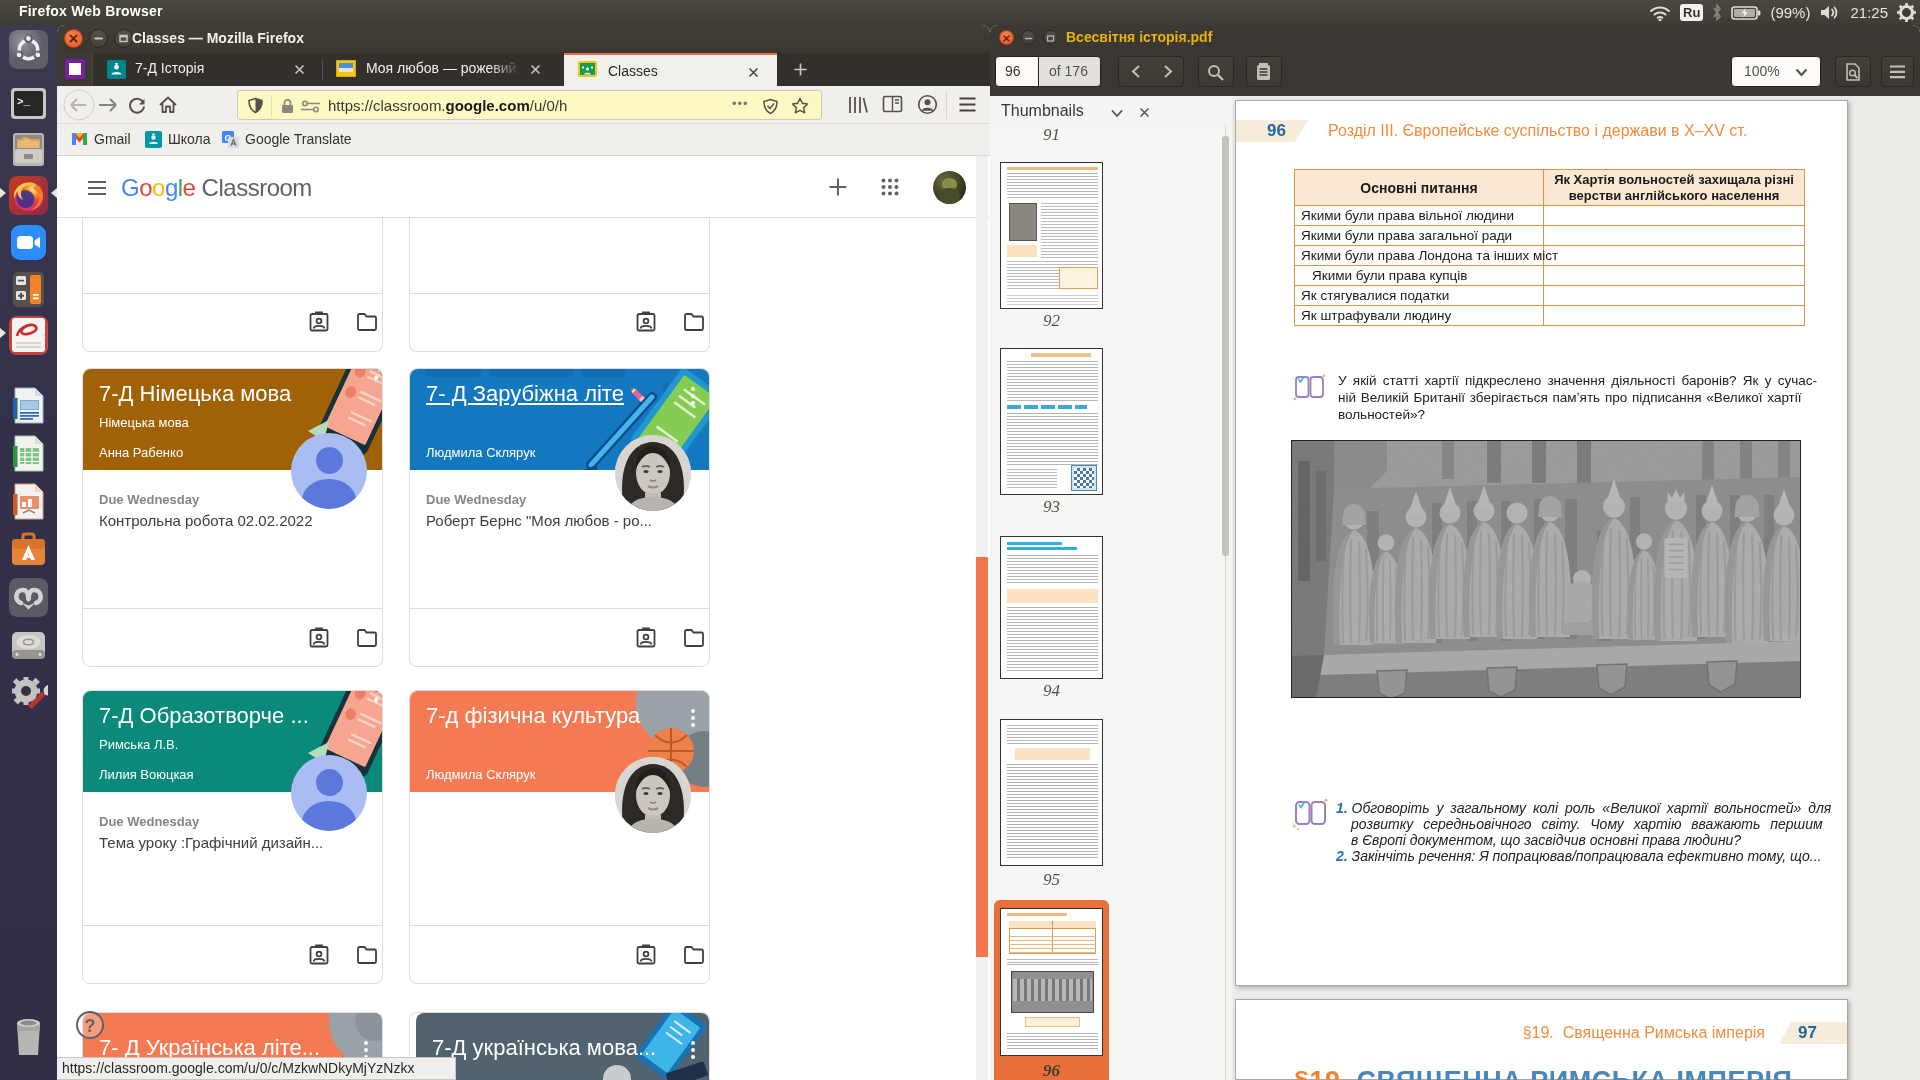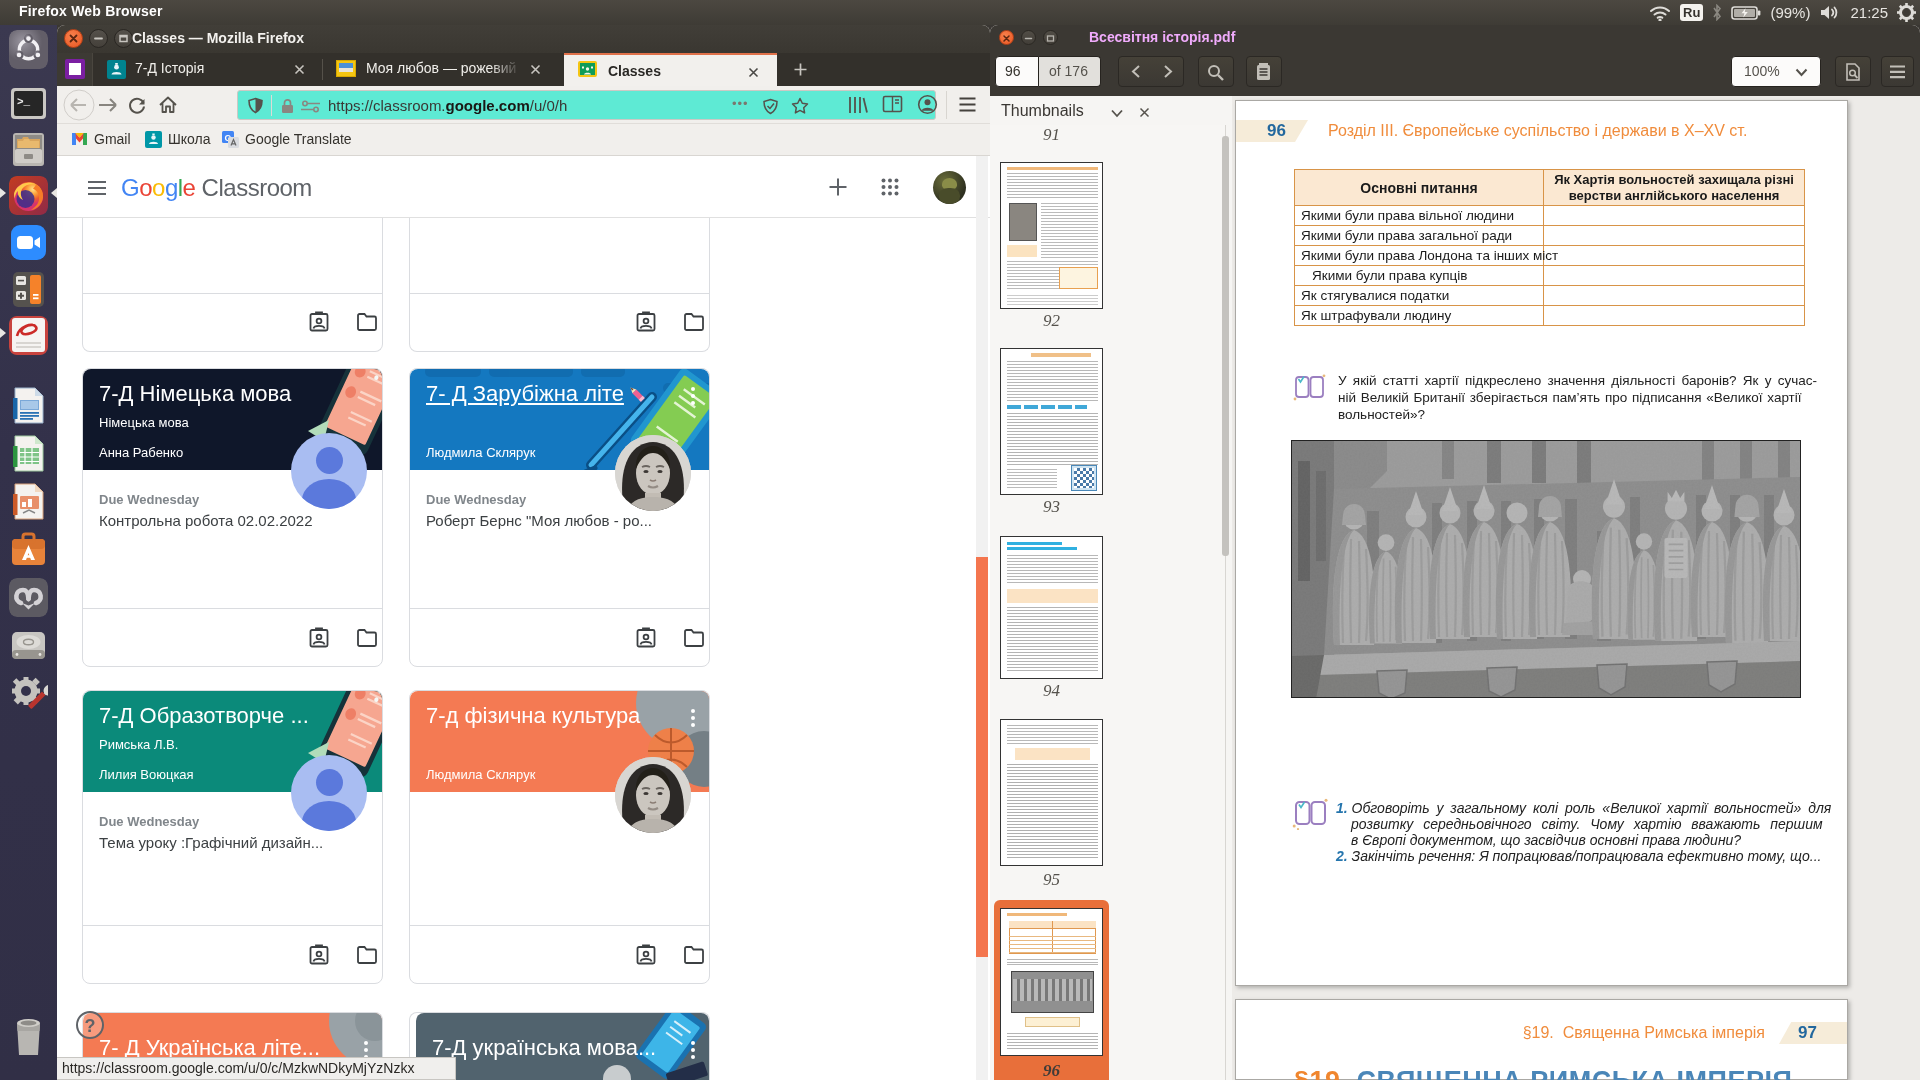--- a/index.html
+++ b/index.html
@@ -301,21 +301,21 @@
         </svg>
     </div>
 
     <div class="abs" style="left:507px;top:0;width:213px;height:33px;background:#f2f0ed;border-top:2px solid #e0714a;">
       <div class="abs" style="left:14px;top:6px;width:19px;height:16px;background:#0f9d58;border:2px solid #f4c512;border-radius:2px;"><svg width="15" height="12" viewBox="0 0 15 12">
             <circle cx="7.5" cy="4" r="1.7" fill="#f8f8e8"></circle>
             <path d="M4 9.5 C 4 7, 11 7, 11 9.5 Z" fill="#f8f8e8"></path>
             <rect x="2" y="1.5" width="2" height="2" fill="#f8f8e8"></rect>
             <rect x="11" y="1.5" width="2" height="2" fill="#f8f8e8"></rect>
           </svg></div>
-      <div class="abs" style="left:44px;top:8px;color:#2a2825;font-size:14px;font-weight:bold;">Classes</div>
+      <div class="abs" style="left:44px;top:8px;color:#2a2825;font-size:14px;">Classes</div>
       <svg class="abs" style="left:182px;top:10px;" width="15" height="15" viewBox="0 0 15 15">
           <path d="M3.5 3.5 L11.5 11.5 M11.5 3.5 L3.5 11.5" stroke="#4a4845" stroke-width="1.6"></path>
         </svg>
     </div>
 
     <svg class="abs" style="left:735px;top:8px;" width="17" height="17" viewBox="0 0 17 17">
         <path d="M8.5 2.5 L8.5 14.5 M2.5 8.5 L14.5 8.5" stroke="#c8c5c0" stroke-width="1.7"></path>
       </svg>
   </div>
   <div id="ff-nav">
@@ -327,21 +327,21 @@
         <path d="M2 10 L19 10 M19 10 L13 4 M19 10 L13 16" stroke="#88857f" stroke-width="2" fill="none"></path>
       </svg>
     <svg class="abs" style="left:70px;top:9px" width="20" height="20" viewBox="0 0 20 20">
         <path d="M16.5 8 A 7 7 0 1 0 17 11.5" fill="none" stroke="#55524c" stroke-width="2"></path>
         <path d="M17.5 4 L17.5 9.5 L12 9.5 Z" fill="#55524c"></path>
       </svg>
     <svg class="abs" style="left:100px;top:8px" width="22" height="22" viewBox="0 0 22 22">
         <path d="M3 11 L11 3.5 L19 11 M5.5 9 L5.5 18 L9 18 L9 12.5 L13 12.5 L13 18 L16.5 18 L16.5 9" fill="none" stroke="#55524c" stroke-width="1.8" stroke-linejoin="round"></path>
       </svg>
 
-    <div class="abs" style="left:180px;top:4px;width:699px;height:30px;background:#5eead4;border:1px solid #ccc9c4;border-radius:3px;">
+    <div class="abs" style="left:180px;top:4px;width:585px;height:30px;background:#fef9c3;border:1px solid #ccc9c4;border-radius:3px;">
       <svg class="abs" style="left:9px;top:6px" width="17" height="17" viewBox="0 0 17 17">
           <path d="M8.5 1.5 L15 3.5 C 15 9, 13.5 13, 8.5 15.5 C 3.5 13, 2 9, 2 3.5 Z" fill="none" stroke="#55524c" stroke-width="1.6"></path>
           <path d="M8.5 1.5 L15 3.5 C 15 9, 13.5 13, 8.5 15.5 Z" fill="#55524c"></path>
         </svg>
       <div class="abs" style="left:33px;top:4px;width:1px;height:21px;background:#dddad5;"></div>
       <svg class="abs" style="left:42px;top:7px" width="15" height="16" viewBox="0 0 15 16">
           <rect x="2" y="7" width="11" height="8" rx="1.2" fill="#8a8781"></rect>
           <path d="M4.5 7 L4.5 4.8 A 3 3 0 0 1 10.5 4.8 L10.5 7" fill="none" stroke="#8a8781" stroke-width="1.7"></path>
         </svg>
       <svg class="abs" style="left:63px;top:9px" width="19" height="13" viewBox="0 0 19 13">
@@ -454,21 +454,21 @@
             <circle cx="12" cy="11" r="2.4"></circle>
             <path d="M6.5 18.5 C 7 15, 17 15, 17.5 18.5"></path>
           </g>
         </svg>
       <svg class="abs" style="left:272px;top:92px" width="24" height="24" viewBox="0 0 24 24">
           <path d="M3 5.5 C 3 4.7, 3.7 4, 4.5 4 L9.5 4 L11.5 6.5 L19.5 6.5 C 20.3 6.5, 21 7.2, 21 8 L21 18.5 C 21 19.3, 20.3 20, 19.5 20 L4.5 20 C 3.7 20, 3 19.3, 3 18.5 Z" fill="none" stroke="#3c4043" stroke-width="1.8"></path>
         </svg>
     </div>
 
     <div class="gc-card" style="left:25px;top:212px;height:299px;">
-      <div class="gc-head" style="background:#0f172a;">
+      <div class="gc-head" style="background:#a16207;">
         <svg class="abs" style="right:0;top:0" width="150" height="101" viewBox="0 0 150 101">
             <g transform="translate(130,30) rotate(25) scale(0.66,0.75)">
               <rect x="-41" y="-68" width="82" height="136" rx="9" fill="#16323a"></rect>
               <rect x="-34" y="-52" width="68" height="106" rx="2" fill="#f6a690"></rect>
               <circle cx="-20" cy="-32" r="8" fill="#ee7f66"></circle>
               <circle cx="-20" cy="-2" r="8" fill="#ee7f66"></circle>
               <g stroke="#fbd4c6" stroke-width="3">
                 <path d="M-7 -38 H28 M-7 -30 H22 M-7 -8 H28 M-7 0 H22 M-7 22 H28 M-7 30 H22"></path>
               </g>
               <g fill="#f4f8f6">
@@ -734,21 +734,21 @@
       <div style="width:15px;height:15px;border-radius:50%;background:radial-gradient(circle at 40% 35%,#f8824d,#e95420);border:1px solid #b94318;position:relative;"><svg width="13" height="13" viewBox="0 0 13 13">
             <path d="M4 4 L9 9 M9 4 L4 9" stroke="#5c2610" stroke-width="1.5" stroke-linecap="round"></path>
           </svg></div>
       <div style="width:15px;height:15px;border-radius:50%;background:linear-gradient(#514d46,#423e38);border:1px solid #2b2823;"><svg width="13" height="13" viewBox="0 0 13 13">
             <path d="M3.5 6.5 L9.5 6.5" stroke="#b5b2ac" stroke-width="1.5" stroke-linecap="round"></path>
           </svg></div>
       <div style="width:15px;height:15px;border-radius:50%;background:linear-gradient(#514d46,#423e38);border:1px solid #2b2823;"><svg width="13" height="13" viewBox="0 0 13 13">
             <rect x="3.5" y="4" width="6" height="5" fill="none" stroke="#b5b2ac" stroke-width="1.3"></rect>
           </svg></div>
     </div>
-    <div class="abs" style="left:76px;top:4px;color:#f0abfc;font-weight:bold;font-size:14px;margin-left:23px;">Всесвітня історія.pdf</div>
+    <div class="abs" style="left:76px;top:4px;color:#eab308;font-weight:bold;font-size:14px;">Всесвітня історія.pdf</div>
 
     <div class="abs" style="left:5px;top:31px;width:44px;height:31px;background:#fcfbfa;border:1px solid #26231f;border-radius:4px 0 0 4px;color:#35322d;font-size:14px;padding:6px 0 0 9px;">96</div>
     <div class="abs" style="left:49px;top:31px;width:62px;height:31px;background:#e2e0dc;border:1px solid #26231f;border-left:none;border-radius:0 4px 4px 0;color:#55524c;font-size:14px;padding:6px 0 0 10px;">of 176</div>
     <div class="abs" style="left:128px;top:31px;width:66px;height:31px;border:1px solid #2b2824;border-radius:4px;background:linear-gradient(#454138,#3b3833);"></div>
     <svg class="abs" style="left:140px;top:39px" width="12" height="15" viewBox="0 0 12 15">
         <path d="M9 2 L3 7.5 L9 13" stroke="#c2bfb8" stroke-width="2" fill="none"></path>
       </svg>
     <svg class="abs" style="left:172px;top:39px" width="12" height="15" viewBox="0 0 12 15">
         <path d="M3 2 L9 7.5 L3 13" stroke="#c2bfb8" stroke-width="2" fill="none"></path>
       </svg>

